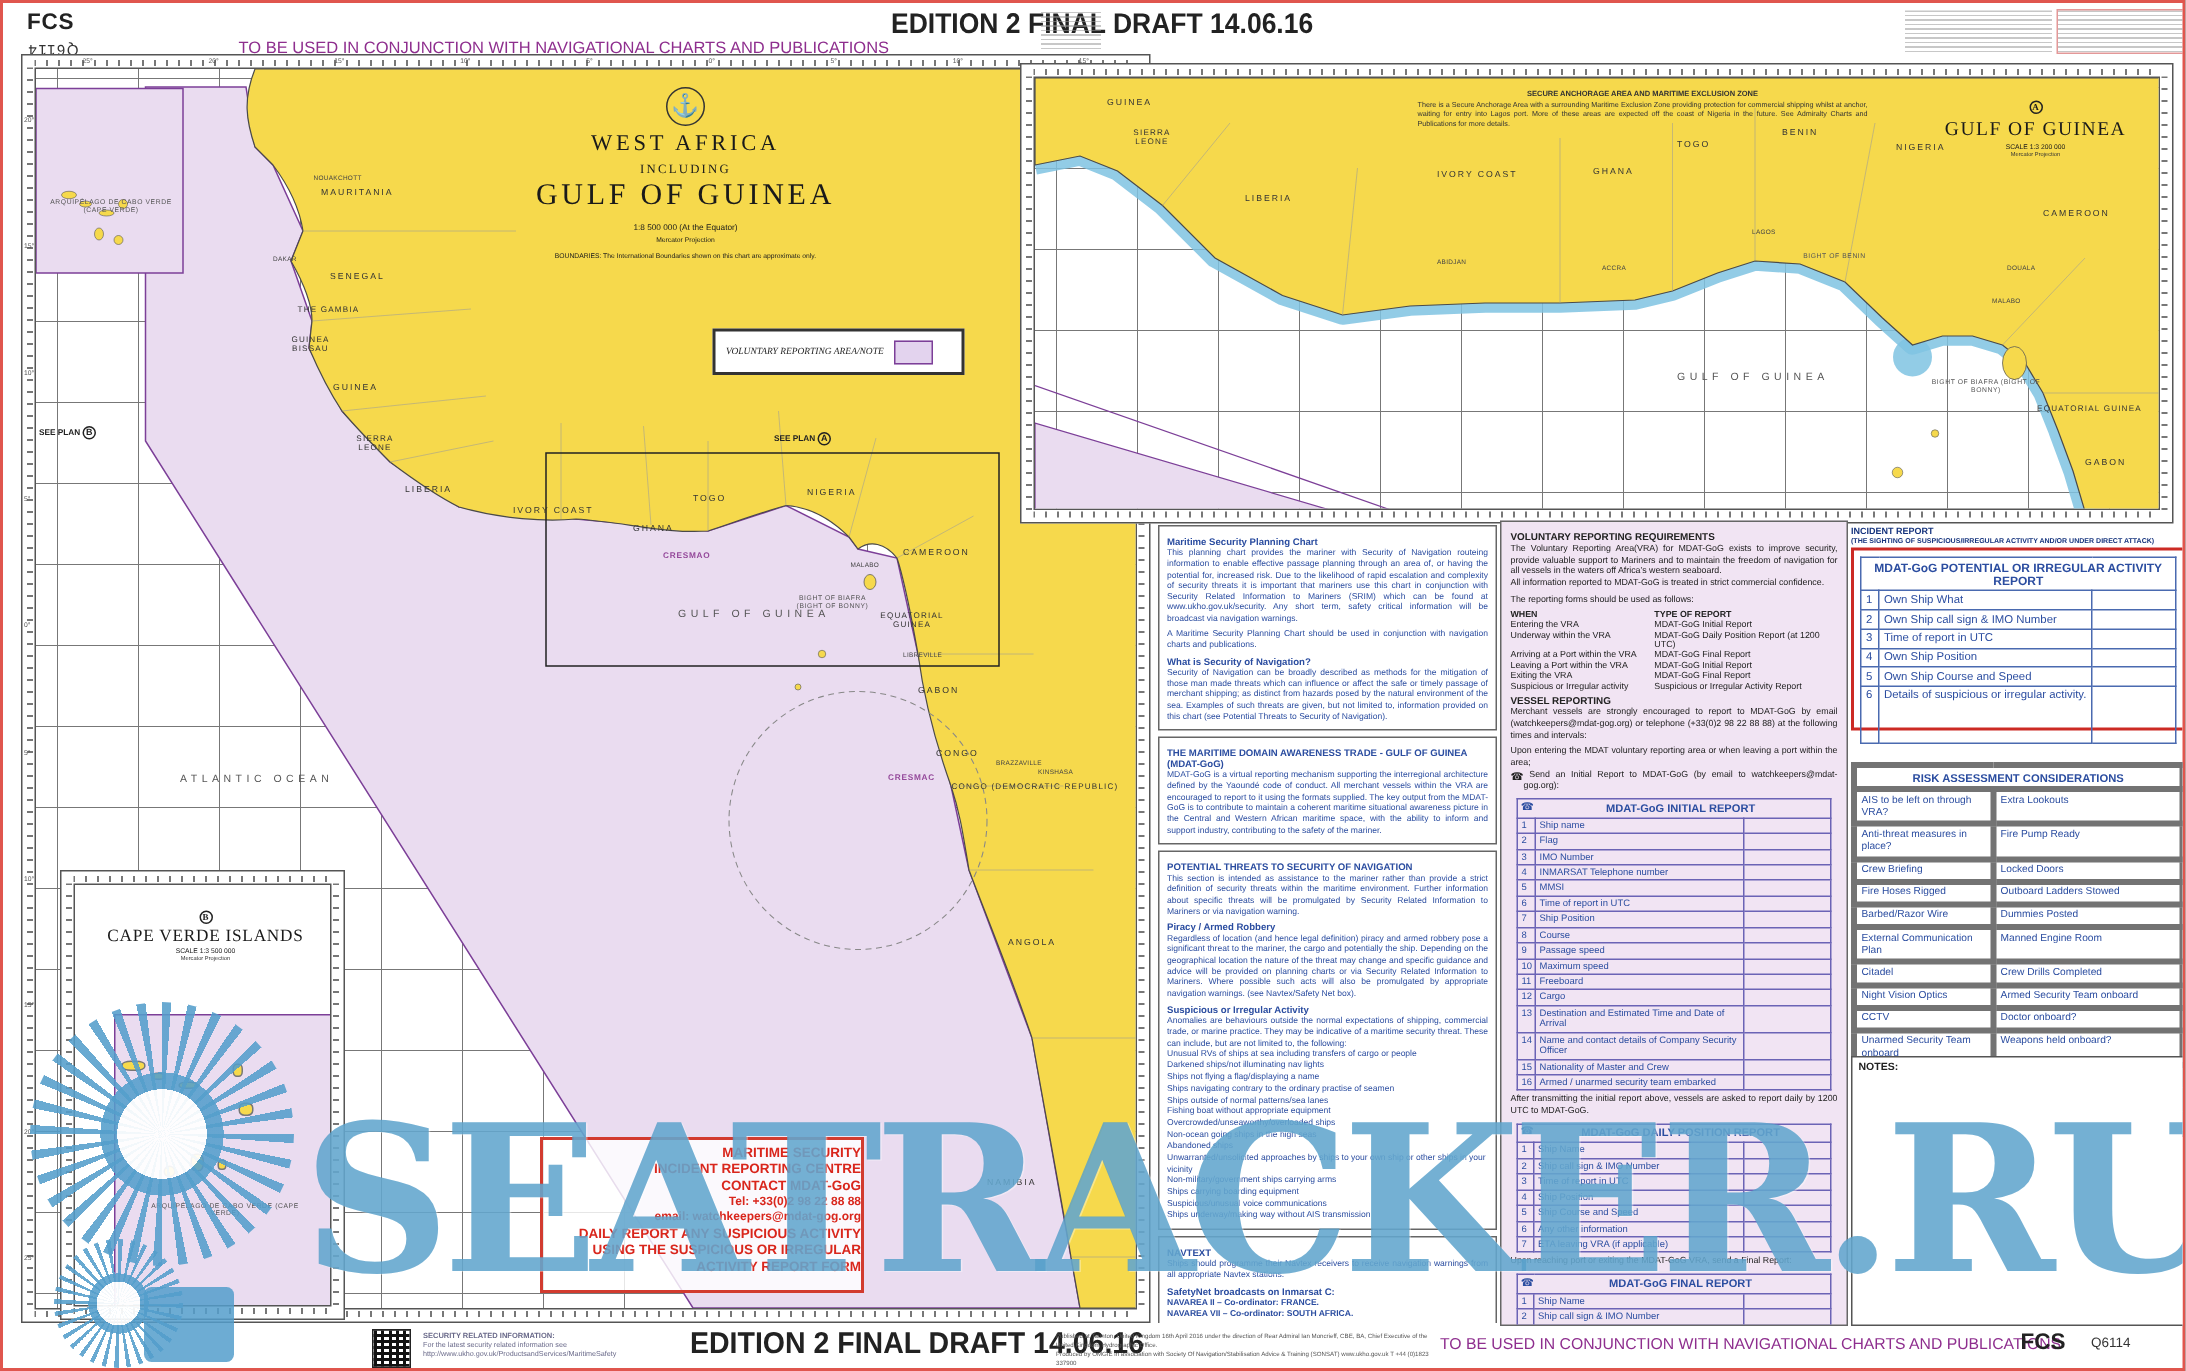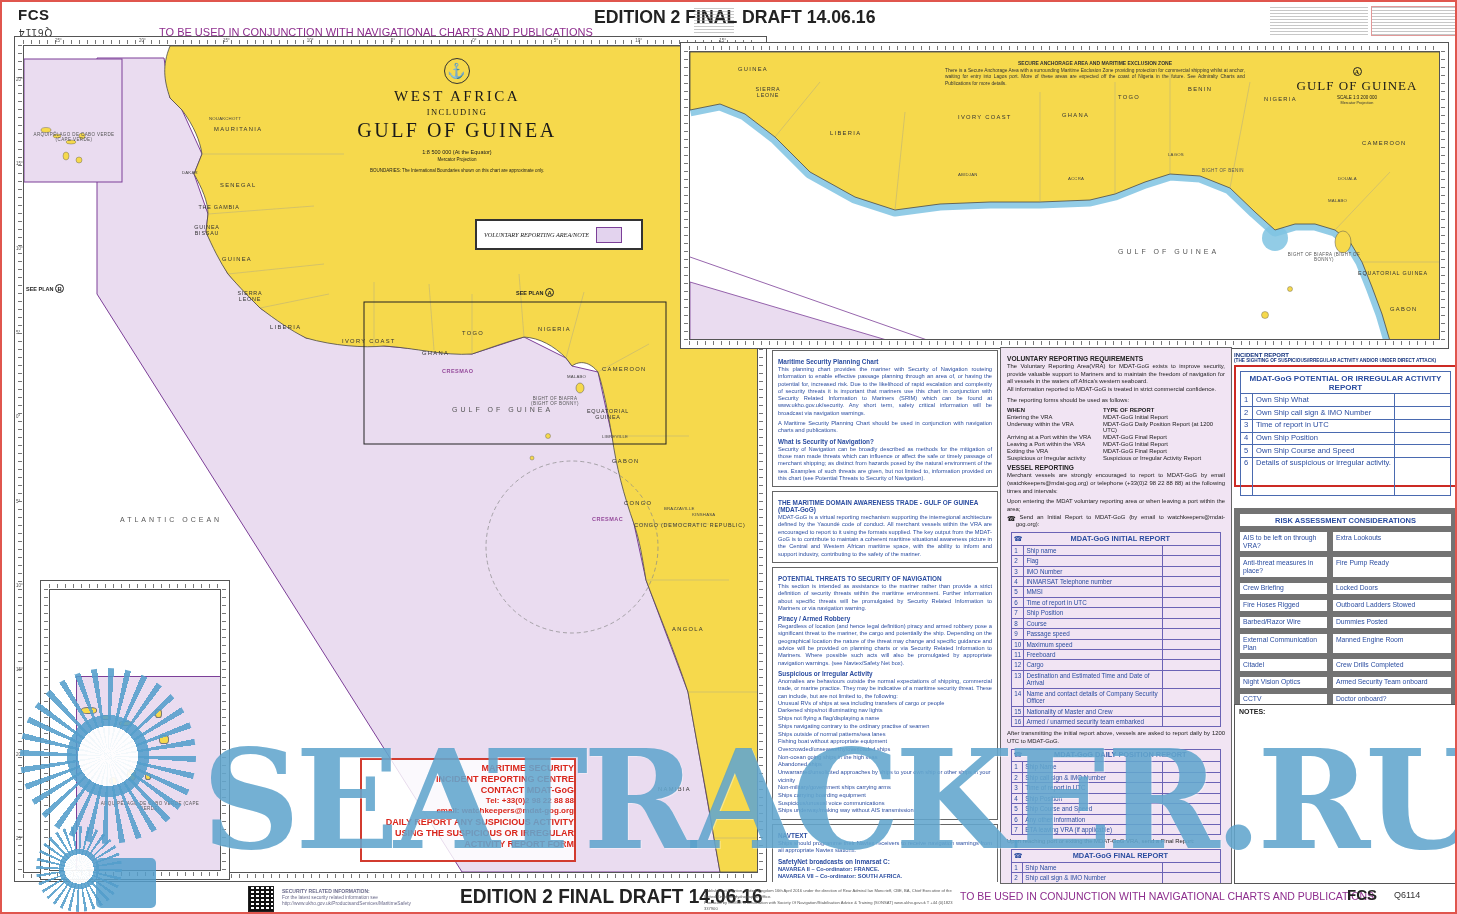--- a/index.html
+++ b/index.html
@@ -103,21 +103,21 @@
   #incident-redbox { border:2px solid #CC2A24; margin-top:2px; padding:4px; height:122px; background:#fff; }
   table.inc { width:100%; border-collapse:collapse; }
   table.inc td { border:1px solid #4a6ab0; font-size:7.6px; color:#2B4DA0; padding:1.5px 3px; line-height:1.15; vertical-align:top; }
   table.inc td:first-child { width:12px; }
   table.inc td.val { width:56px; }
   table.inc tr.title td { text-align:center; font-weight:bold; font-size:8px; }
   table.inc tr:last-child td { height:38px; }
 
   #risk-panel { left:1232px; top:506px; width:223px; }
   table.risk { width:100%; border-collapse:collapse; background:#fff; }
-  table.risk td { border:6px solid #737373; font-size:6.8px; color:#2B4DA0; padding:1.5px 3px; line-height:1.2; vertical-align:top; }
+  table.risk td { border:4px solid #737373; font-size:6.8px; color:#2B4DA0; padding:1.5px 3px; line-height:1.2; vertical-align:top; }
   table.risk tr.title td { text-align:center; font-weight:bold; font-size:7.5px; }
 
   #notes-panel { left:1232px; top:702px; width:223px; height:180px; border:1px solid #555; background:#fff; padding:3px 4px; }
   #notes-panel .nl { font-size:7px; font-weight:bold; color:#222; }
 
   
   #footer-qr { left:246px; top:884px; width:26px; height:26px; border:1px solid #222;
     background-image:repeating-linear-gradient(0deg,#111 0 2px,transparent 2px 4px),repeating-linear-gradient(90deg,#111 0 2px,transparent 2px 5px); }
   #footer-sec { left:280px; top:886px; width:172px; color:#6a6a8a; line-height:1.3; }
   #footer-sec .f1 { font-size:5px; font-weight:bold; }
@@ -355,20 +355,26 @@
       <div class="lbl city" style="left:648px;top:124px">DOUALA</div>
     </div>
   </div>
 
   <div class="abs frame" style="left:38px;top:578px;width:190px;height:300px;">
     <div class="tick-h" style="top:3px"></div>
       <div class="tick-h" style="bottom:3px"></div>
     <div class="tick-v" style="left:3px"></div>
       <div class="tick-v" style="right:3px"></div>
     <div class="inner">
+      <div class="abs inset-title" style="left:8px;top:10px;width:158px">
+        <div><span class="badge">B</span></div>
+        <div class="it-name-b">CAPE VERDE ISLANDS</div>
+        <div class="it-scale">SCALE 1:3 500 000</div>
+        <div class="it-proj">Mercator Projection</div>
+      </div>
       <div class="abs" style="left:26px;top:86px;width:150px;height:198px;background:#EADCF0;border:1px solid #7C3F98;">
         <div class="abs" style="left:4px;top:30px;width:16px;height:7px;background:#F6D94C;border:.5px solid #777;border-radius:40%"></div>
         <div class="abs" style="left:24px;top:38px;width:9px;height:5px;background:#F6D94C;border:.5px solid #777;border-radius:40%"></div>
         <div class="abs" style="left:42px;top:44px;width:13px;height:5px;background:#F6D94C;border:.5px solid #777;border-radius:40%"></div>
         <div class="abs" style="left:78px;top:32px;width:7px;height:9px;background:#F6D94C;border:.5px solid #777;border-radius:40%"></div>
         <div class="abs" style="left:82px;top:58px;width:10px;height:9px;background:#F6D94C;border:.5px solid #777;border-radius:40%"></div>
         <div class="abs" style="left:50px;top:92px;width:9px;height:12px;background:#F6D94C;border:.5px solid #777;border-radius:40%"></div>
         <div class="abs" style="left:32px;top:100px;width:8px;height:8px;background:#F6D94C;border:.5px solid #777;border-radius:50%"></div>
         <div class="abs" style="left:68px;top:96px;width:6px;height:7px;background:#F6D94C;border:.5px solid #777;border-radius:40%"></div>
         <div class="lbl sea2" style="left:18px;top:124px;width:110px">ARQUIPÉLAGO DE CABO VERDE (CAPE VERDE)</div>

